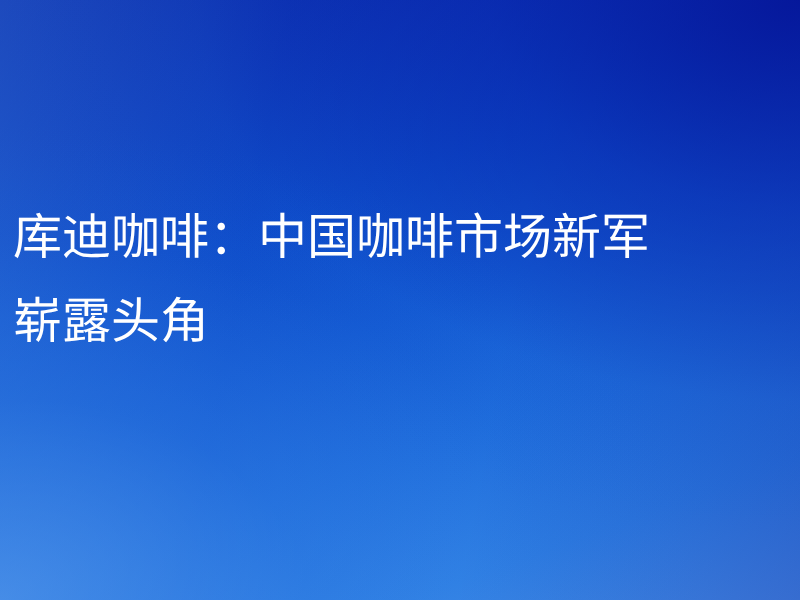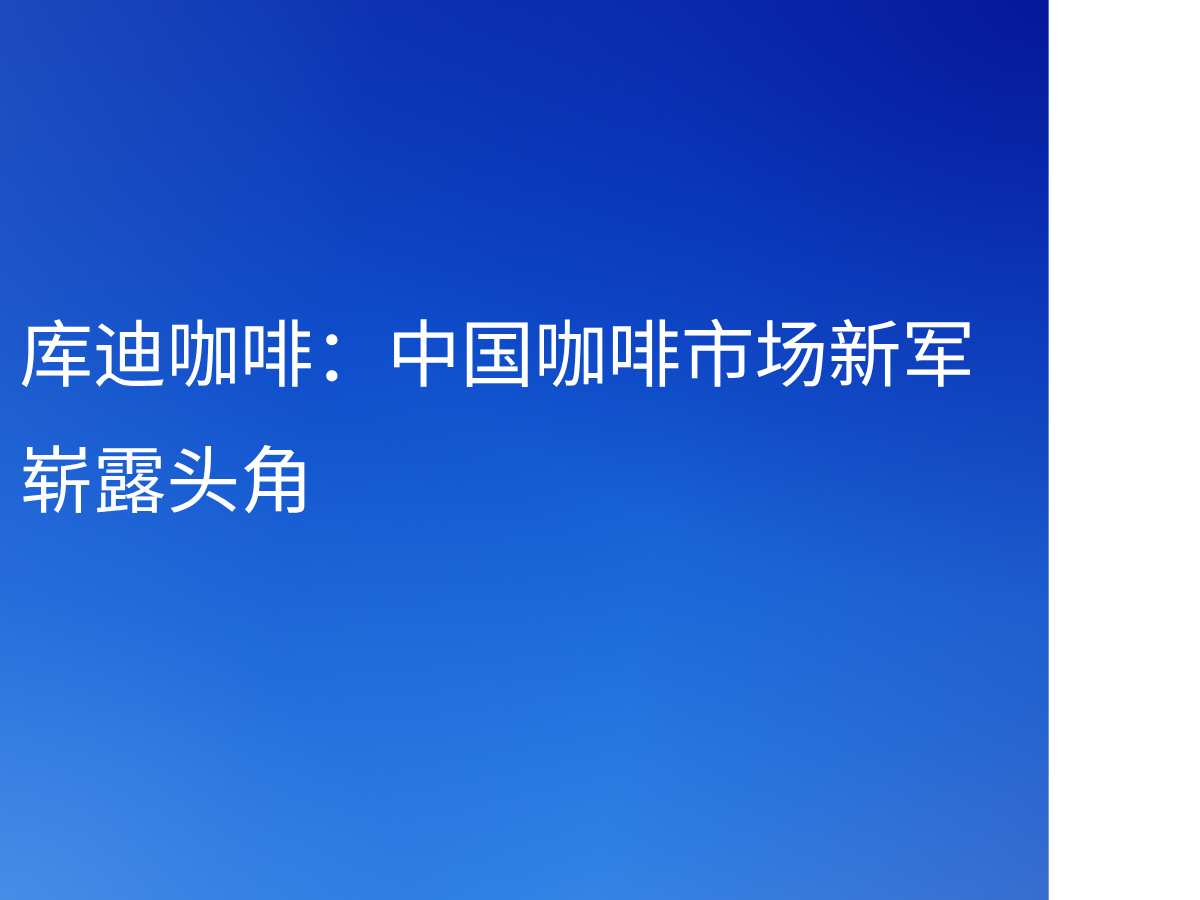--- a/index.html
+++ b/index.html
@@ -10,21 +10,21 @@
     height: 600px;
     overflow: hidden;
   }
 
   body {
     font-family: "DejaVu Sans", "Liberation Sans", sans-serif;
   }
 
   #banner {
     position: relative;
-    width: 699px;
+    width: 800px;
     height: 600px;
     overflow: hidden;
     
     background-color: #0b4cc8;
   }
 
   
   #banner-gradient-base {
     position: absolute;
     inset: 0;

